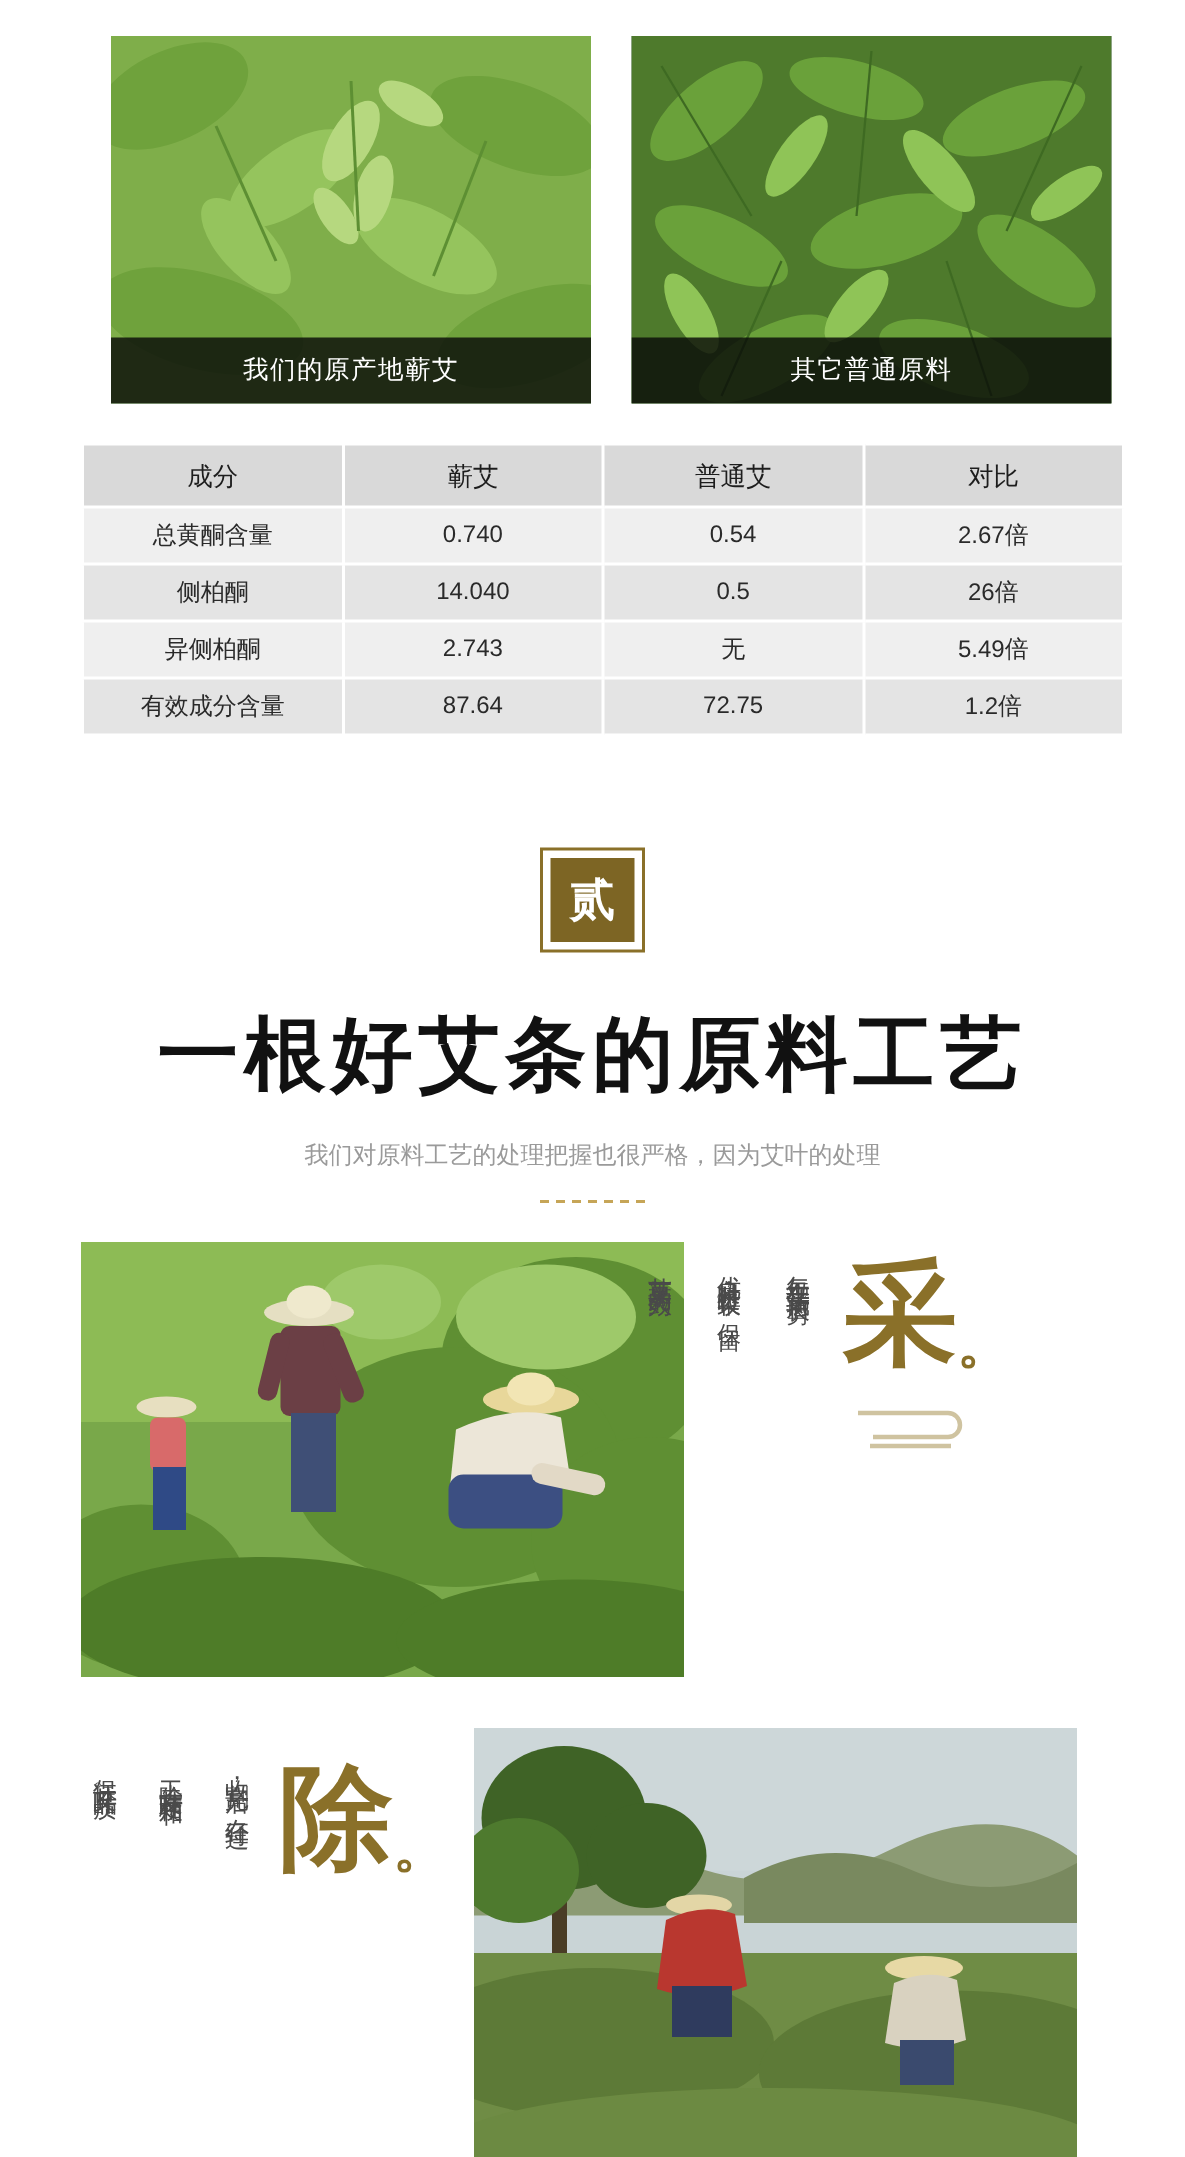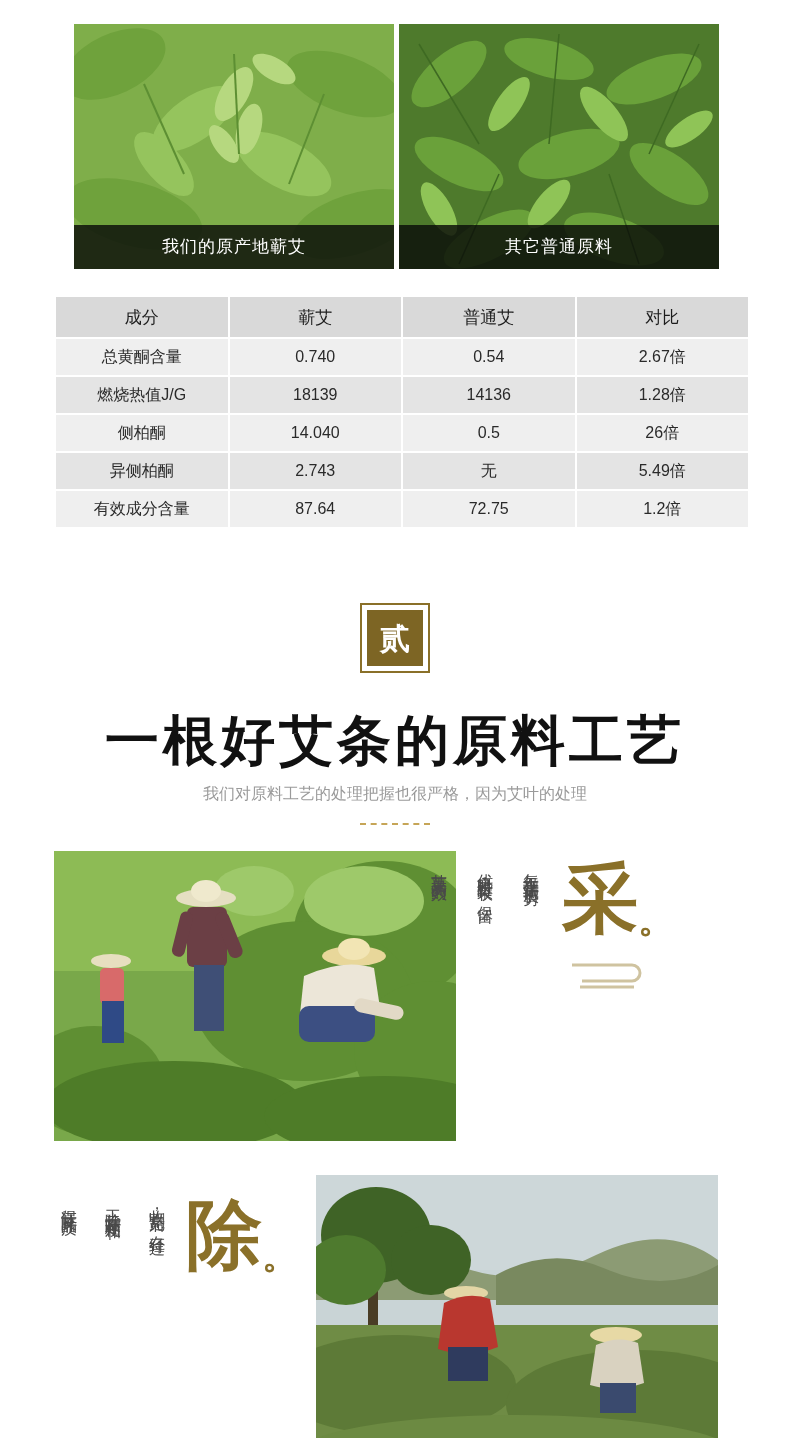--- a/index.html
+++ b/index.html
@@ -11,21 +11,21 @@
     width: 790px;
     height: 1438px;
     position: relative;
     font-family: "Liberation Sans", sans-serif;
     overflow: hidden;
   }
 
   
   .photo-row {
     display: flex;
-    gap: 5px;
+    gap: 27px;
     padding: 24px 30px 0 74px;
     box-sizing: border-box;
   }
   .photo-card {
     position: relative;
     width: 320px;
     height: 245px;
     overflow: hidden;
     background: #2f5a23;
   }
@@ -114,21 +114,21 @@
     font-size: 54px;
     font-weight: bold;
     letter-spacing: 4px;
     color: #111111;
     margin-top: 32px;
   }
   .sec-sub {
     color: #9a9a9a;
     font-size: 16px;
     line-height: 30px;
-    margin-top: 1px;
+    margin-top: 16px;
   }
   .dash {
     margin: 14px auto 0 auto;
     width: 70px;
     border-top: 2px dashed #c6a557;
     height: 0;
   }
 
   
   .proc {
@@ -284,26 +284,20 @@
         <th>普通艾</th>
         <th>对比</th>
       </tr>
     </thead>
     <tbody>
       <tr>
         <td>总黄酮含量</td>
         <td>0.740</td>
         <td>0.54</td>
         <td>2.67倍</td>
-      </tr>
-      <tr>
-        <td>燃烧热值J/G</td>
-        <td>18139</td>
-        <td>14136</td>
-        <td>1.28倍</td>
       </tr>
       <tr>
         <td>侧柏酮</td>
         <td>14.040</td>
         <td>0.5</td>
         <td>26倍</td>
       </tr>
       <tr>
         <td>异侧柏酮</td>
         <td>2.743</td>

